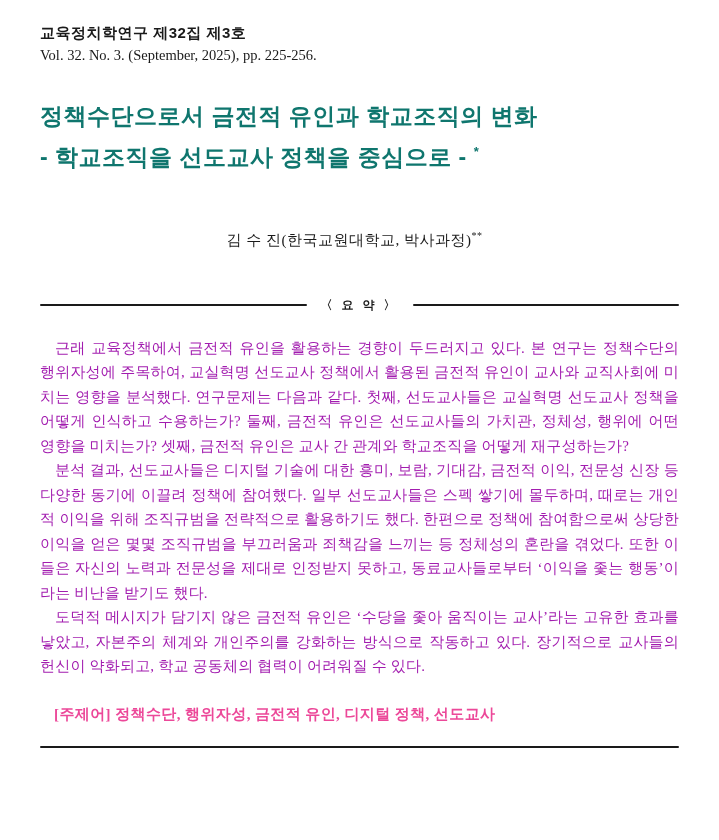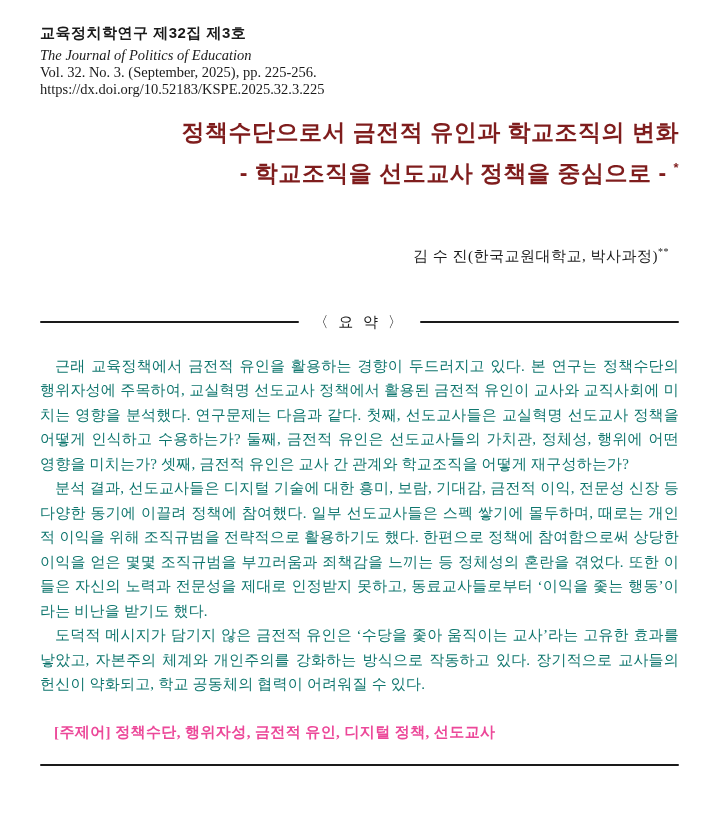--- a/index.html
+++ b/index.html
@@ -27,66 +27,66 @@
     font-style: italic;
     font-size: 14.5px;
     line-height: 17px;
   }
   .volume-info, .doi-line {
     font-size: 14.5px;
     line-height: 17px;
   }
   
   .title-block {
-    margin-top: 16px;
-    text-align: right;
+    margin-top: 34px;
+    text-align: left;
     font-family: "Liberation Sans", sans-serif;
     font-weight: 700;
     font-size: 23px;
     line-height: 36px;
     letter-spacing: 0.5px;
-    color: #7f1d1d;
+    color: #0f766e;
   }
   .title-block sup { font-size: 13px; }
   
   .authors-block {
     margin-top: 46px;
-    text-align: right;
+    text-align: center;
     padding-right: 10px;
     font-size: 15px;
     line-height: 29px;
     letter-spacing: 0.5px;
   }
   .authors-block sup { font-size: 10px; }
   
   .abstract-head {
     margin-top: 42px;
     display: flex;
     align-items: center;
   }
   .abstract-head .rule {
     flex: 1;
     height: 0;
     border-top: 2px solid #1a1a1a;
   }
   .abstract-label {
-    font-weight: 400;
-    font-size: 15px;
+    font-weight: 700;
+    font-size: 12px;
     letter-spacing: 3px;
     padding: 0 14px;
     white-space: nowrap;
   }
   
   .abstract-body {
     margin-top: 22px;
     font-size: 15px;
     line-height: 24.5px;
     text-align: justify;
     letter-spacing: 0.2px;
-    color: #0f766e;
+    color: #a21caf;
   }
   .abstract-body p { text-indent: 1em; }
   
   .keywords-line {
     margin-top: 26px;
     font-weight: 700;
     font-size: 15px;
     letter-spacing: 0.4px;
     padding-left: 14px;
     color: #ec4899;
@@ -98,23 +98,21 @@
     border-top: 2px solid #1a1a1a;
   }
 </style>
 </head>
 <body>
 
 <div class="page">
 
   <div class="header">
     <div class="journal-kr">교육정치학연구 제32집 제3호</div>
-    <div class="journal-en">The Journal of Politics of Education</div>
     <div class="volume-info">Vol. 32. No. 3. (September, 2025), pp. 225-256.</div>
-    <div class="doi-line">https://dx.doi.org/10.52183/KSPE.2025.32.3.225</div>
   </div>
 
   <div class="title-block">
     <div>정책수단으로서 금전적 유인과 학교조직의 변화</div>
     <div><span>- 학교조직을 선도교사 정책을 중심으로 -</span> <sup>*</sup></div>
   </div>
 
   <div class="authors-block">
     <div><span>김 수 진(한국교원대학교, 박사과정)</span><sup>**</sup></div>
   </div>

